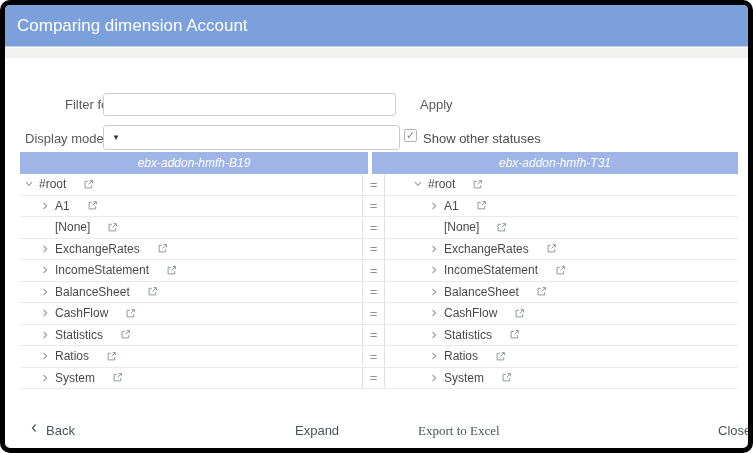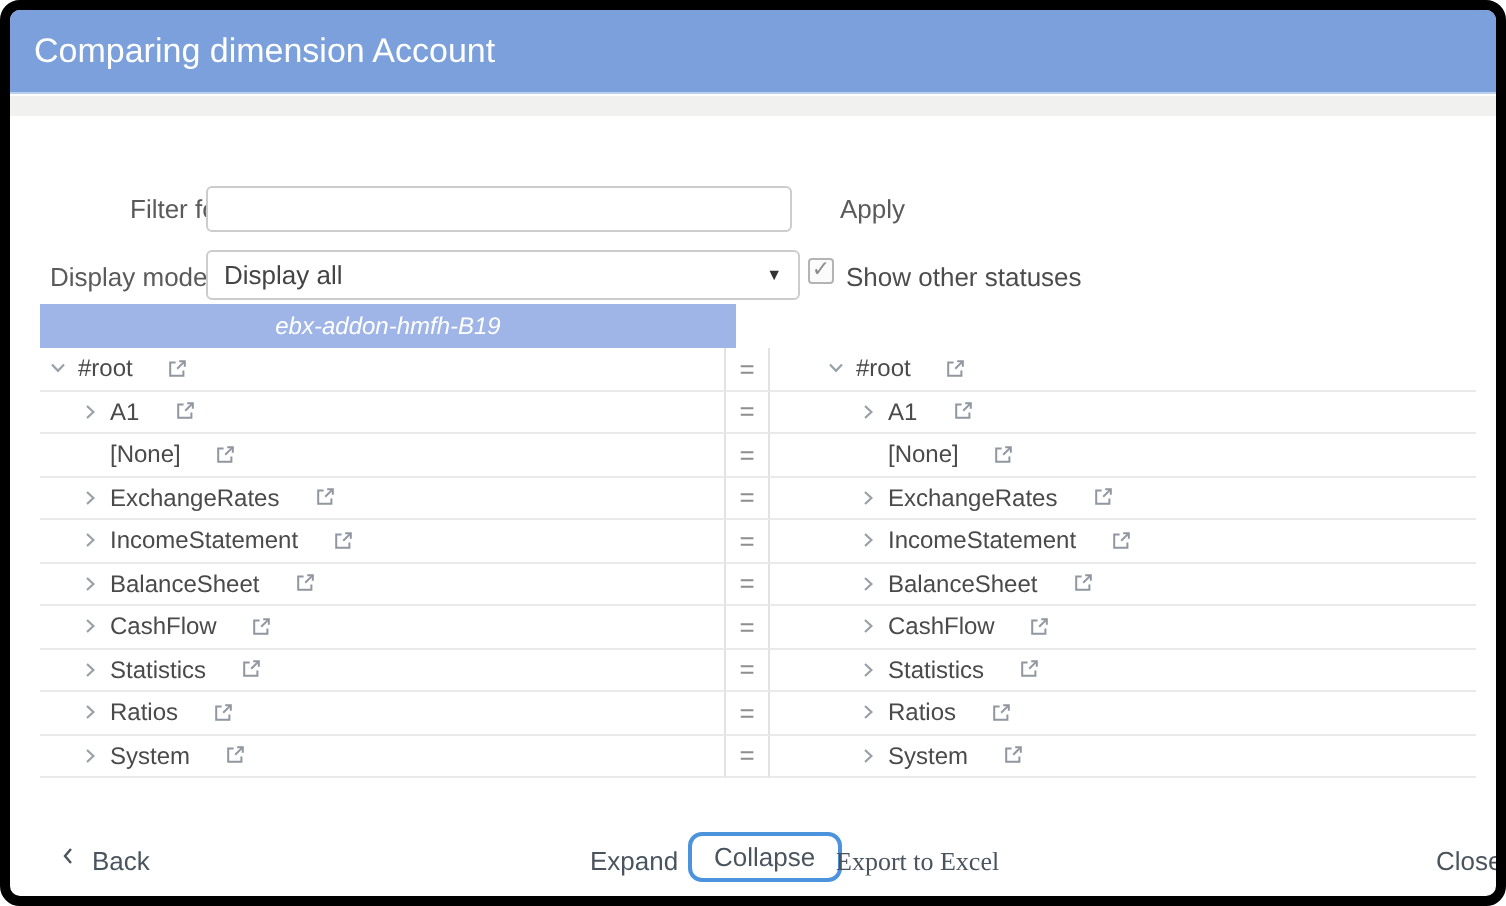--- a/index.html
+++ b/index.html
@@ -86,28 +86,28 @@
     <span>Comparing dimension Account</span>
   </div>
   <div class="subheader-strip"></div>
 
   <span class="label filter-label">Filter for node</span>
   <input class="filter-input" type="text" value="" style="">
   <span class="apply">Apply</span>
 
   <span class="label display-label">Display mode</span>
   <div class="select-box">
-    <span class="sel-text">Display all</span>
     <span class="arrow">▼</span>
   </div>
   <span class="checkbox checked"></span>
   <span class="label checkbox-label">Show other statuses</span>
 
   <div class="table-headers">
     <div class="col-header left">ebx-addon-hmfh-B19</div>
+    <div class="col-header right">ebx-addon-hmfh-T31</div>
   </div>
 
   <div id="tree-grid">
       <div class="cell tree-cell left" style="padding-left: 4px;">
         <span class="chev">
           <svg viewBox="0 0 10 10" width="10" height="10">
             <path d="M2 3.2 L5 6.4 L8 3.2" fill="none" stroke="#98a0a8" stroke-width="1.1"></path>
           </svg>
         </span>
         <span class="node-label">#root</span>
@@ -410,17 +410,16 @@
 
   <div class="footer-item back-btn">
     <span class="back-chev">
       <svg viewBox="0 0 8 10" width="8" height="10">
           <path d="M5.5 1.5 L2.5 5 L5.5 8.5" fill="none" stroke="#4a545e" stroke-width="1.2"></path>
         </svg>
     </span>
     <span>Back</span>
   </div>
   <span class="footer-item expand-btn">Expand</span>
-  <span class="footer-item collapse-btn">Collapse</span>
   <span class="footer-item export-btn">Export to Excel</span>
   <span class="footer-item close-btn">Close</span>
 
 </div>
 
 </body></html>

